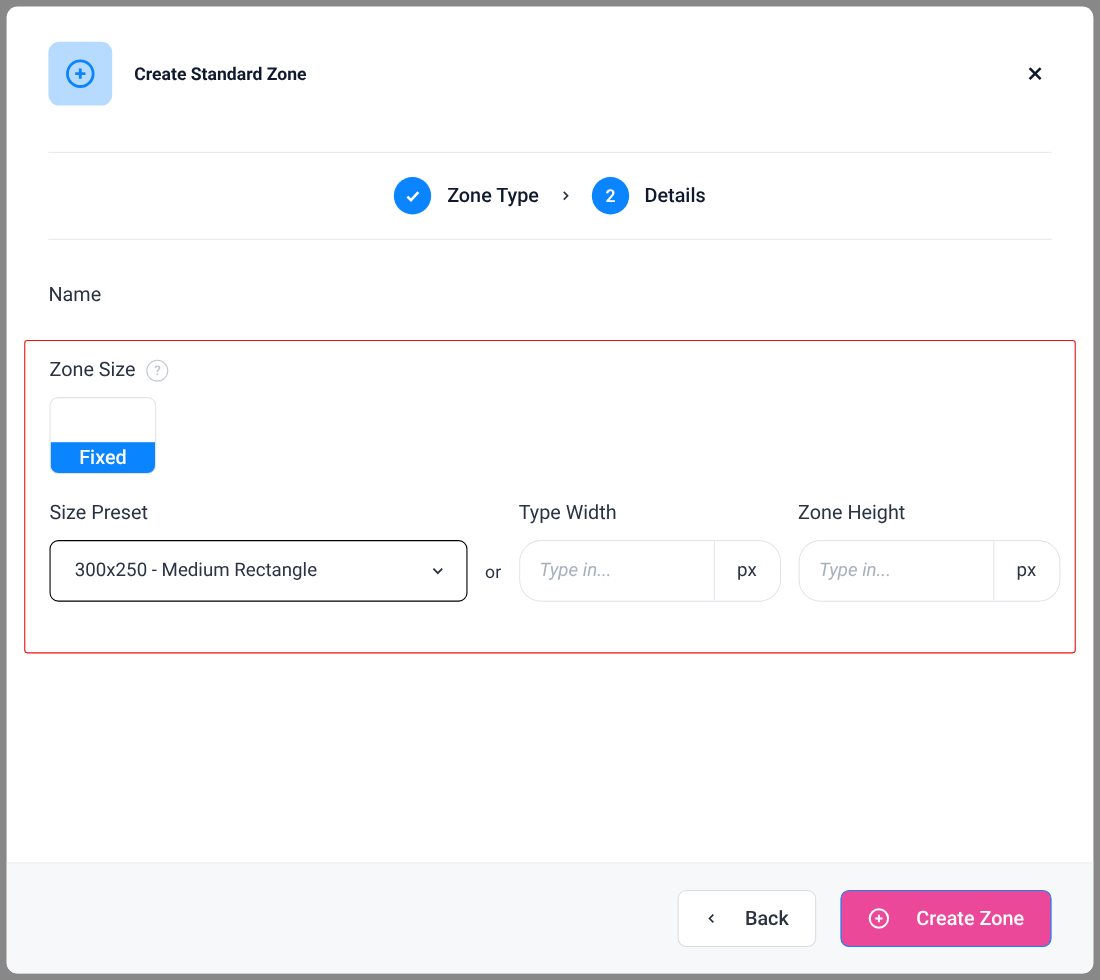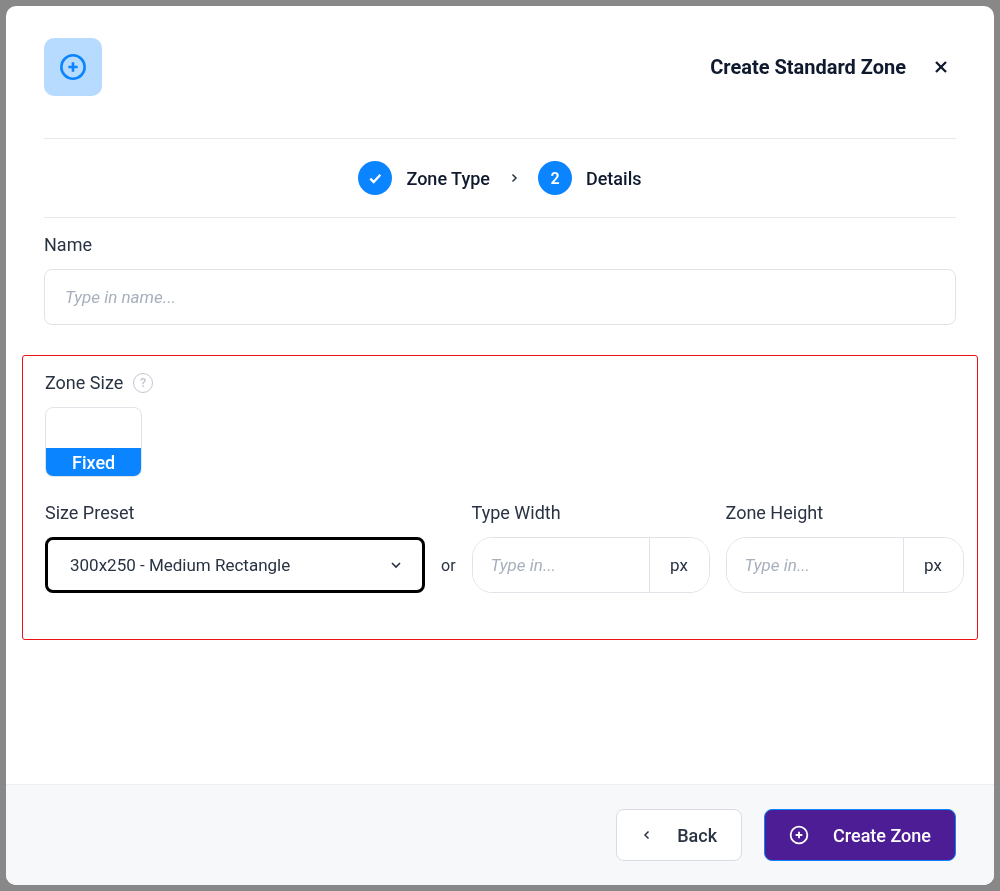--- a/index.html
+++ b/index.html
@@ -38,44 +38,43 @@
       width: 58px;
       height: 58px;
       background: #b7dbff;
       border-radius: 10px;
       display: flex;
       align-items: center;
       justify-content: center;
       flex-shrink: 0;
     }
     .header-title {
-      font-size: 20px;
+      font-size: 16px;
       font-weight: 700;
       color: #0f1a2e;
       flex: 1;
-      text-align: right;
     }
     .close-btn {
       width: 30px;
       height: 30px;
       display: flex;
       align-items: center;
       justify-content: center;
       cursor: pointer;
       color: #0f1a2e;
     }
     .stepper {
       border-top: 1px solid #e5e8ec;
       border-bottom: 1px solid #e5e8ec;
       padding: 22px 0;
       display: flex;
       align-items: center;
       justify-content: center;
       gap: 18px;
-      margin-bottom: 16px;
+      margin-bottom: 40px;
     }
     .step {
       display: flex;
       align-items: center;
       gap: 14px;
     }
     .step-circle {
       width: 34px;
       height: 34px;
       border-radius: 50%;
@@ -174,21 +173,21 @@
     }
     .size-col { display: flex; flex-direction: column; }
     .col-label {
       font-size: 18px;
       color: #2a3343;
       margin-bottom: 14px;
     }
     .select-box {
       width: 380px;
       height: 56px;
-      border: 3px solid #000000;
+      border: 1px solid #000000;
       border-radius: 8px;
       display: flex;
       align-items: center;
       padding: 0 18px 0 22px;
       justify-content: space-between;
       cursor: pointer;
       background: #fff;
     }
     .select-value {
       font-size: 17px;
@@ -251,21 +250,21 @@
       cursor: pointer;
       font-family: inherit;
       font-weight: 500;
     }
     .btn-secondary {
       background: #fff;
       border: 1px solid #d9dde2;
       color: #2a3343;
     }
     .btn-primary {
-      background: #4c1d95;
+      background: #ec4899;
       border: 1px solid #0a84ff;
       color: #fff;
     }
   </style>
 </head>
 <body>
 
 <div class="modal">
   <div class="modal-body">
 
@@ -301,21 +300,20 @@
         </svg>
       </div>
       <div class="step">
         <div class="step-circle">2</div>
         <div class="step-label">Details</div>
       </div>
     </div>
 
     <div class="field">
       <div class="field-label">Name</div>
-      <input type="text" class="text-input" placeholder="Type in name..." style="">
     </div>
 
     <div class="highlight-box">
       <div class="field-label">
         <span>Zone Size</span>
         <span class="help-icon">?</span>
       </div>
       <div class="toggle-group">
         <button class="toggle-btn active">Fixed</button>
       </div>

